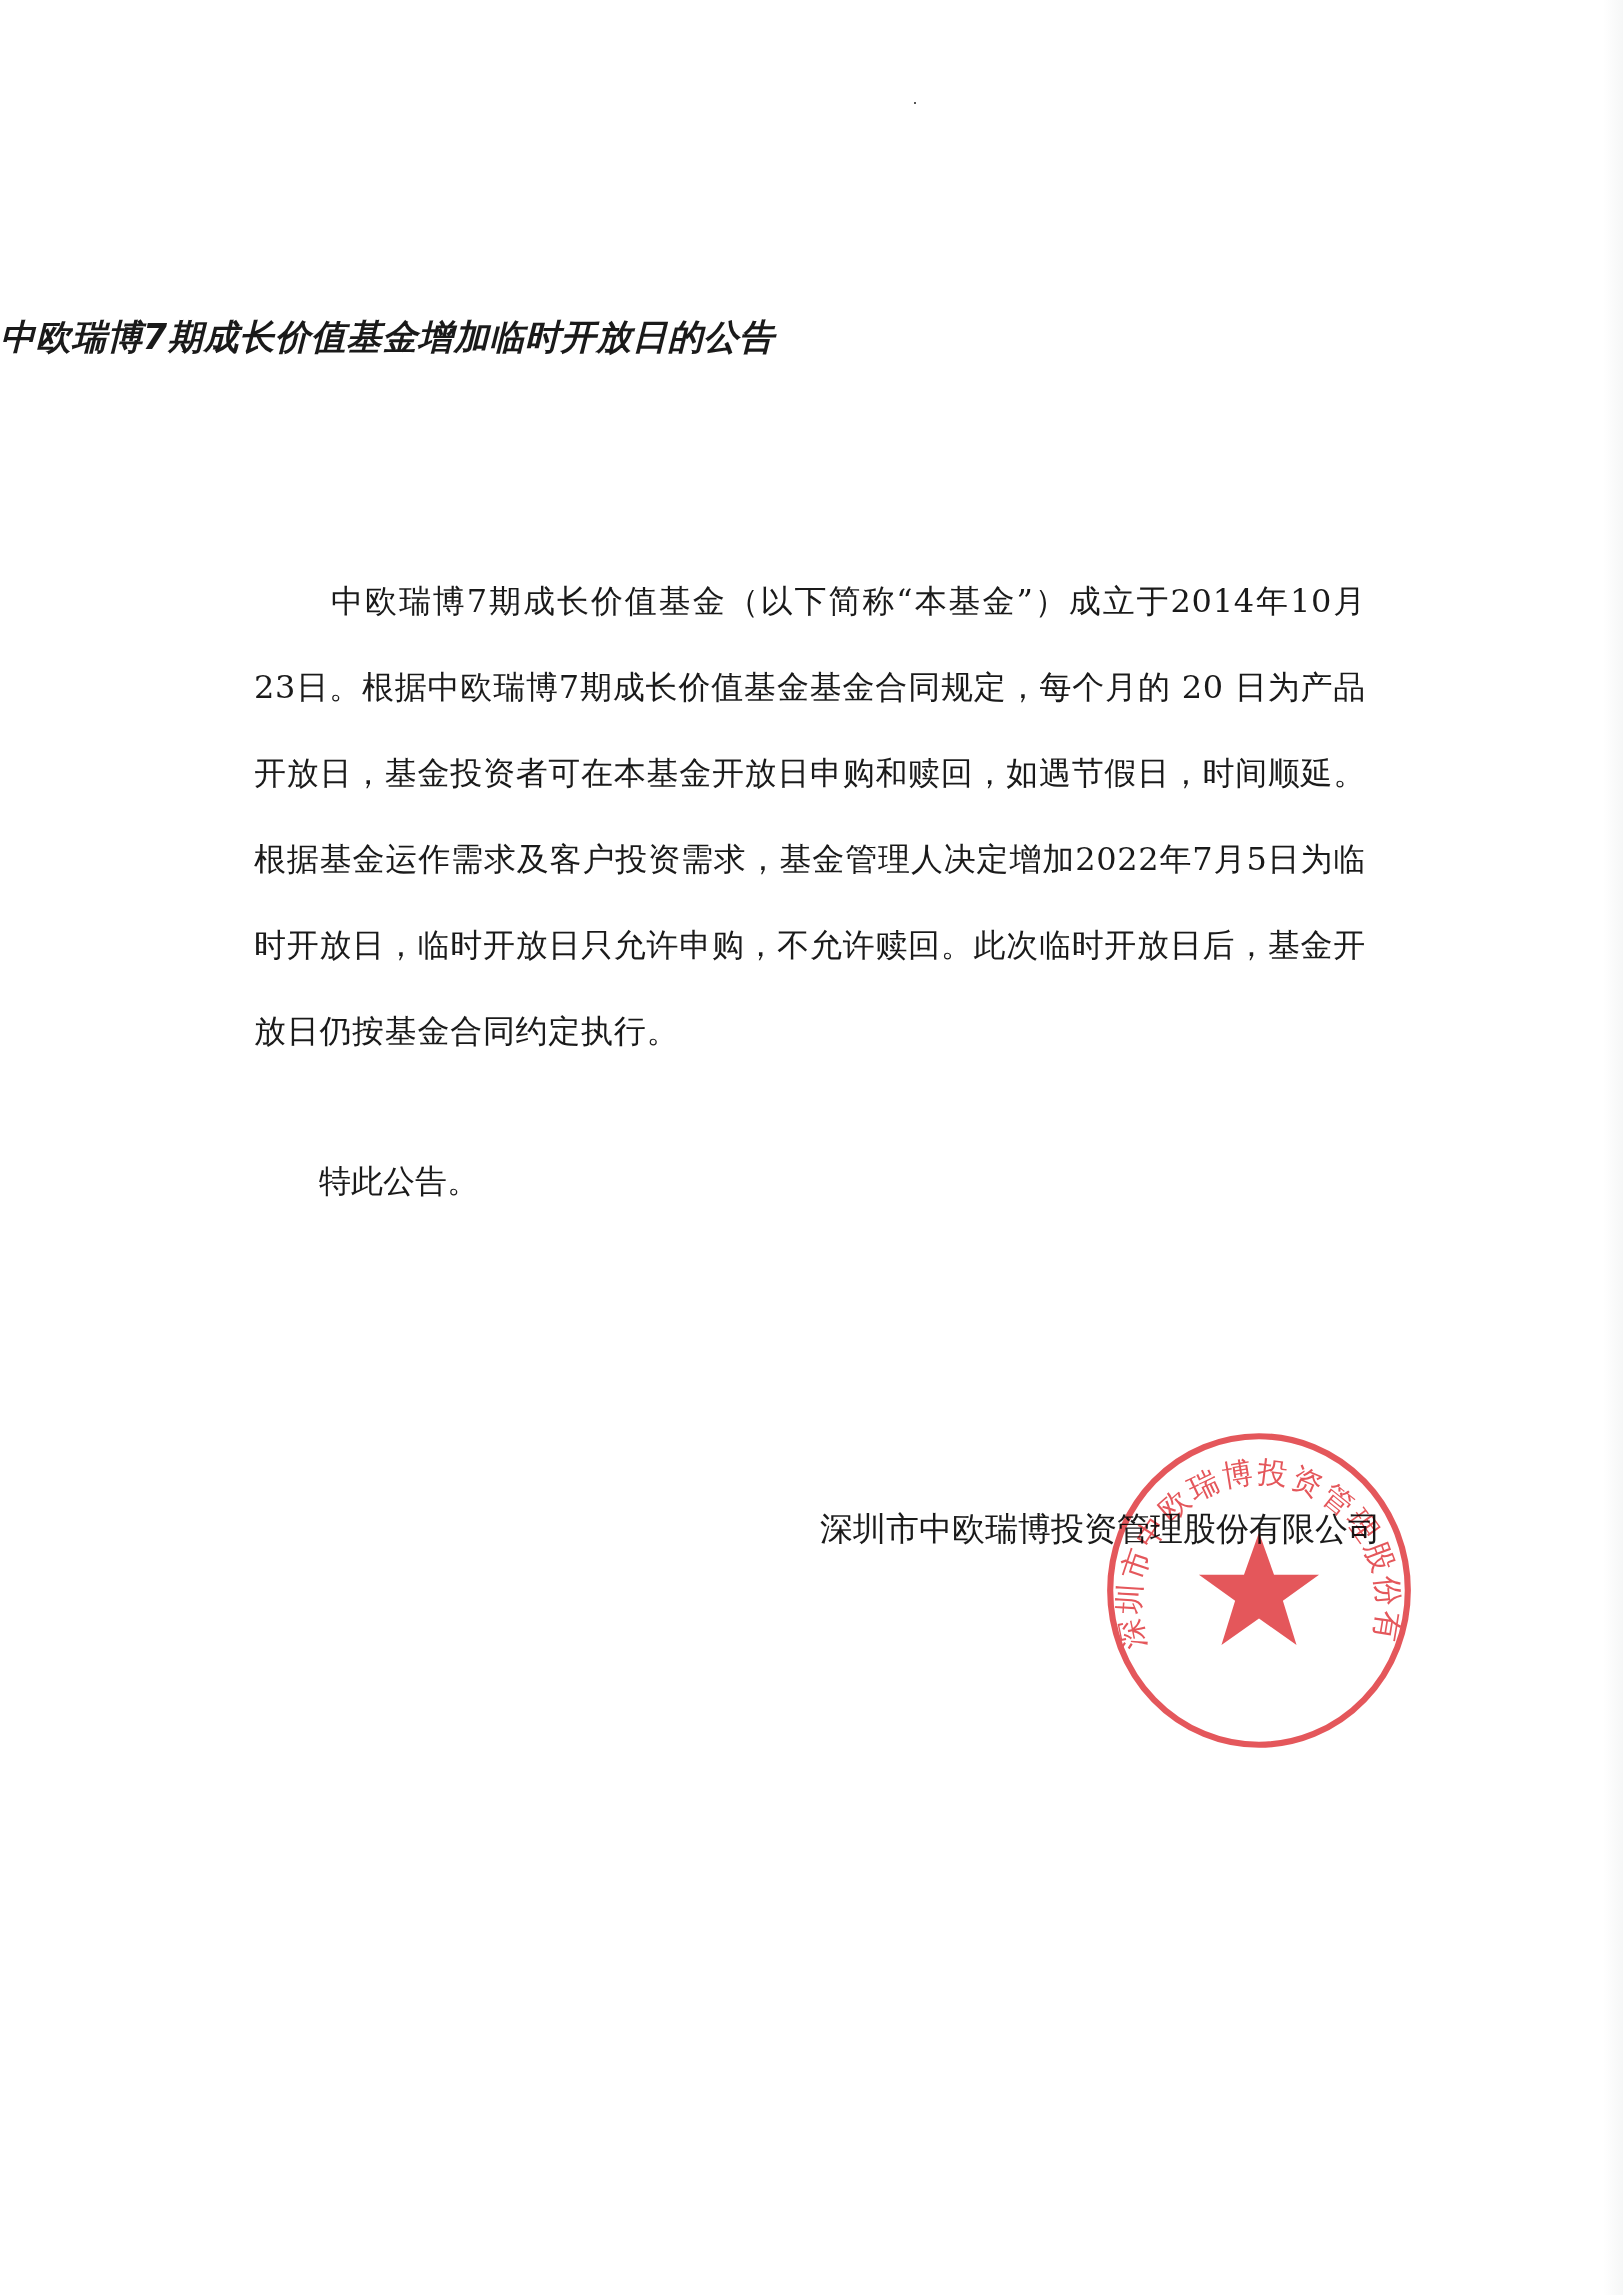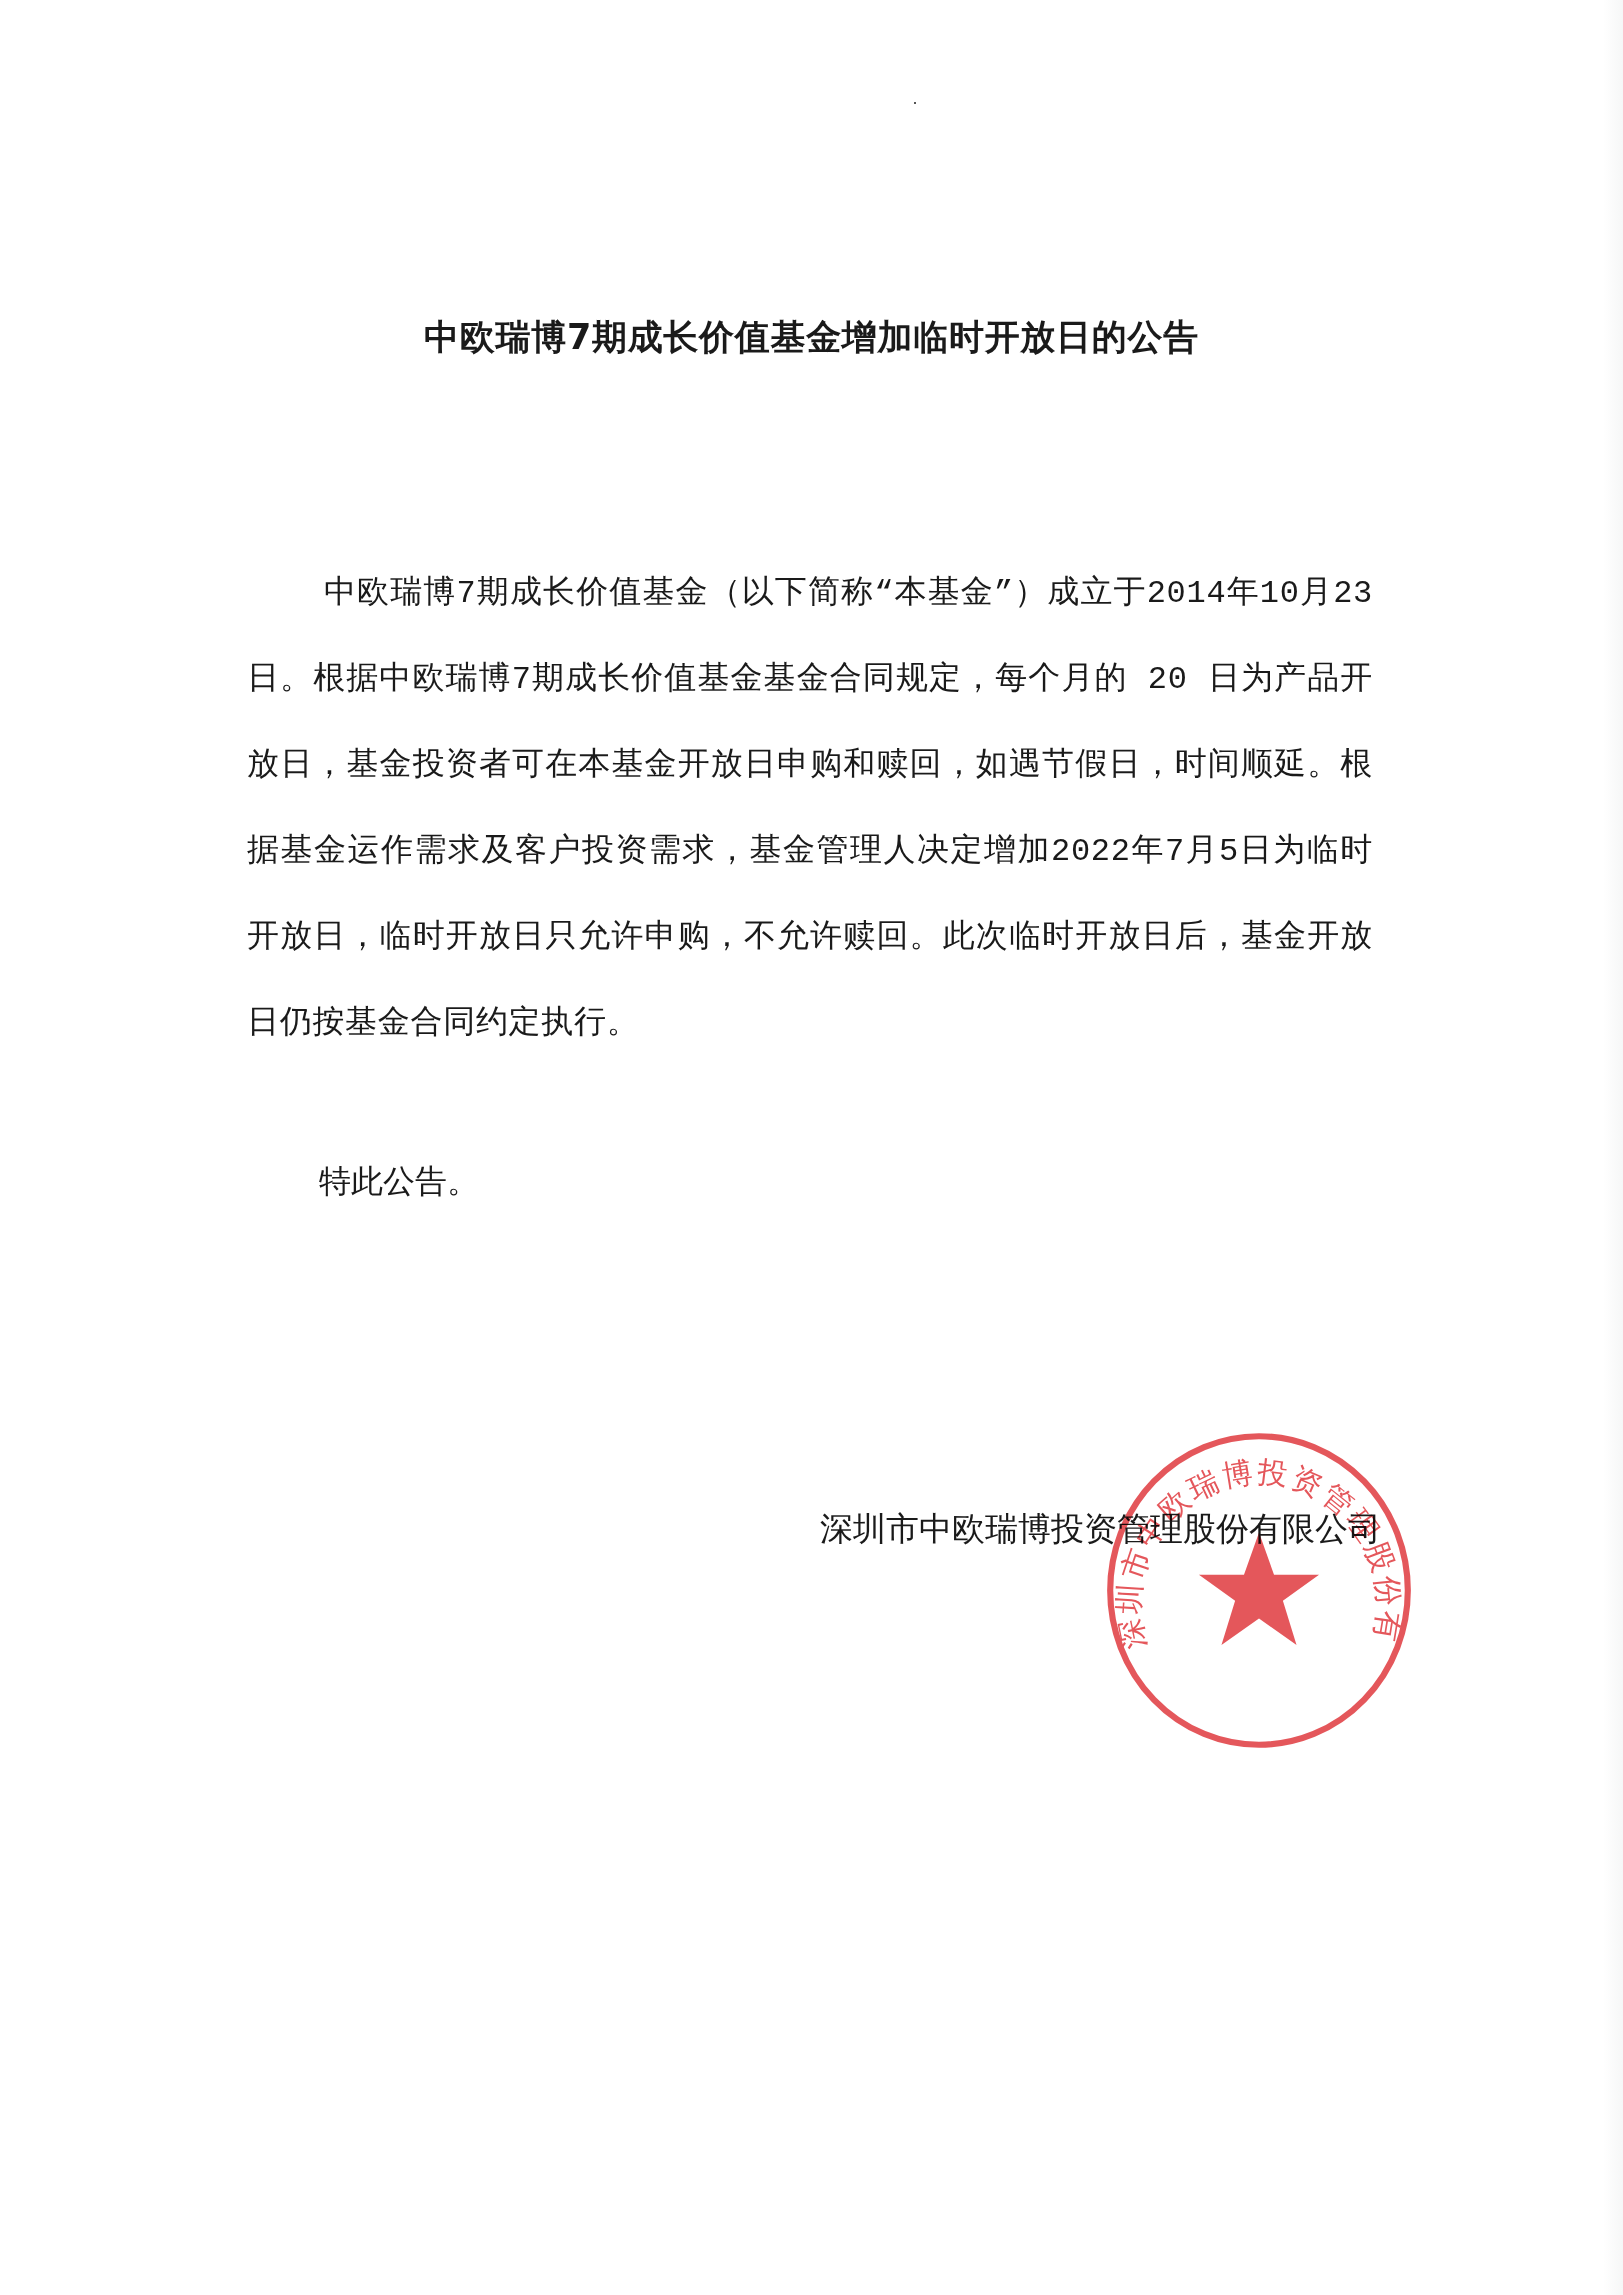--- a/index.html
+++ b/index.html
@@ -11,29 +11,29 @@
   .edge-band {
     position: absolute; top: 0; right: 0; width: 20.5px; height: 2295px;
     background: linear-gradient(to right, #ffffff, #f6f7f7);
   }
   .scan-dot {
     position: absolute; left: 914px; top: 102px; width: 2px; height: 2px;
     background: #555;
   }
   .title {
     position: absolute; left: 0; width: 1623px; top: 290px;
-    text-align: center; font-family: "DejaVu Sans", "Liberation Sans", sans-serif;
-    font-weight: bold; font-size: 35px; letter-spacing: 0.7px; line-height: 48px;
+    font-family: "DejaVu Sans", "Liberation Sans", sans-serif;
+    font-weight: bold; font-size: 35px; letter-spacing: 0.7px; line-height: 48px; font-style: italic;
   }
   .body-text {
     position: absolute; left: 242px; top: 546px; width: 1136px;
     font-size: 32px; line-height: 86px; text-align: justify;
     text-align-last: left; letter-spacing: 0.7px;
   }
-  .para { margin: 5px; text-indent: 77px; font-family: Liberation Mono, monospace; }
+  .para { margin: 12px; text-indent: 77px; }
   .closing {
     position: absolute; left: 319px; top: 1138px; font-size: 32px; line-height: 86px;
   }
   .signature {
     position: absolute; right: 242px; top: 1488px; text-align: right;
     font-size: 33px; line-height: 82px; z-index: 2;
   }
   .sig-company, .sig-date { display: block; }
   .stamp {
     position: absolute; left: 1102px; top: 1430px; width: 314px; height: 321px;

